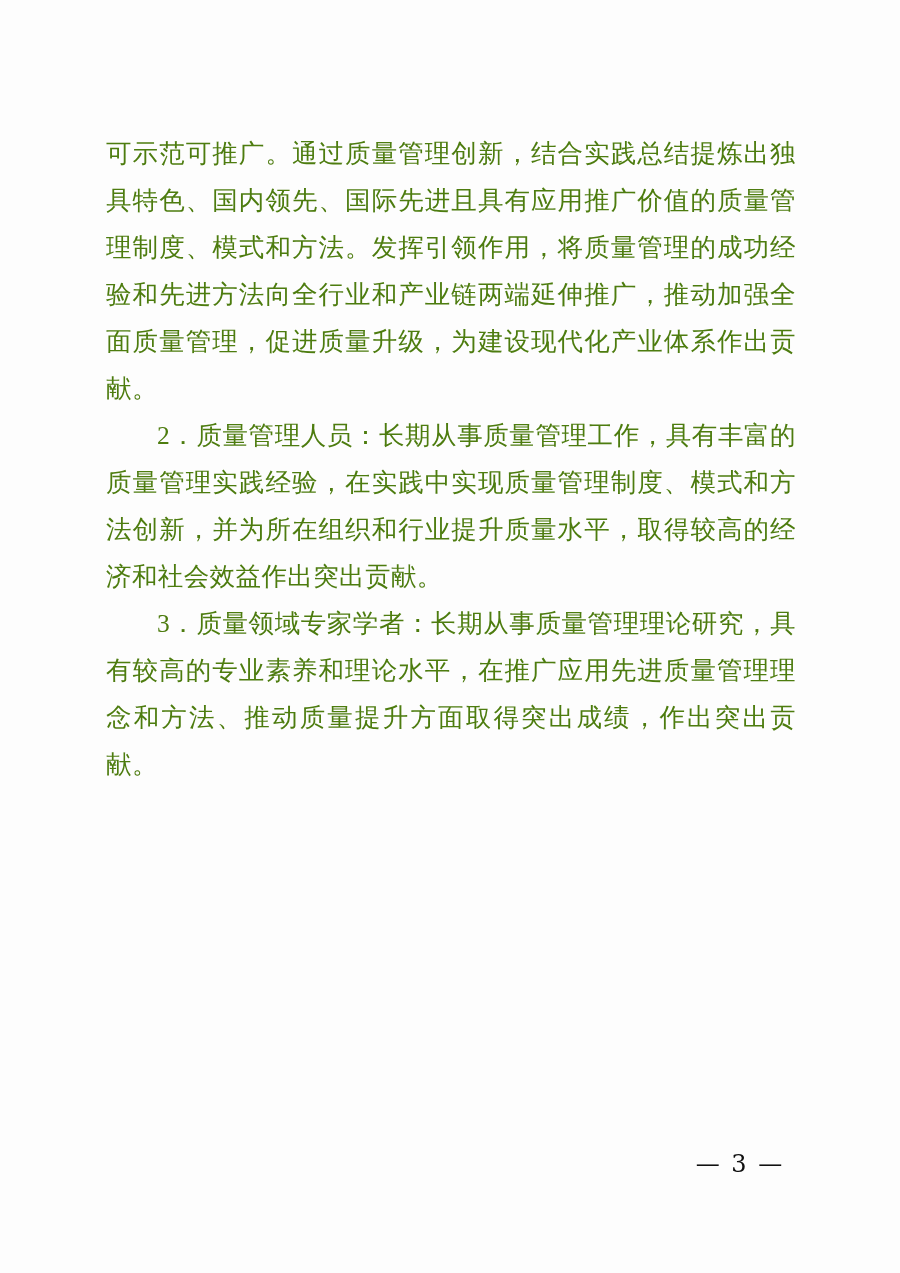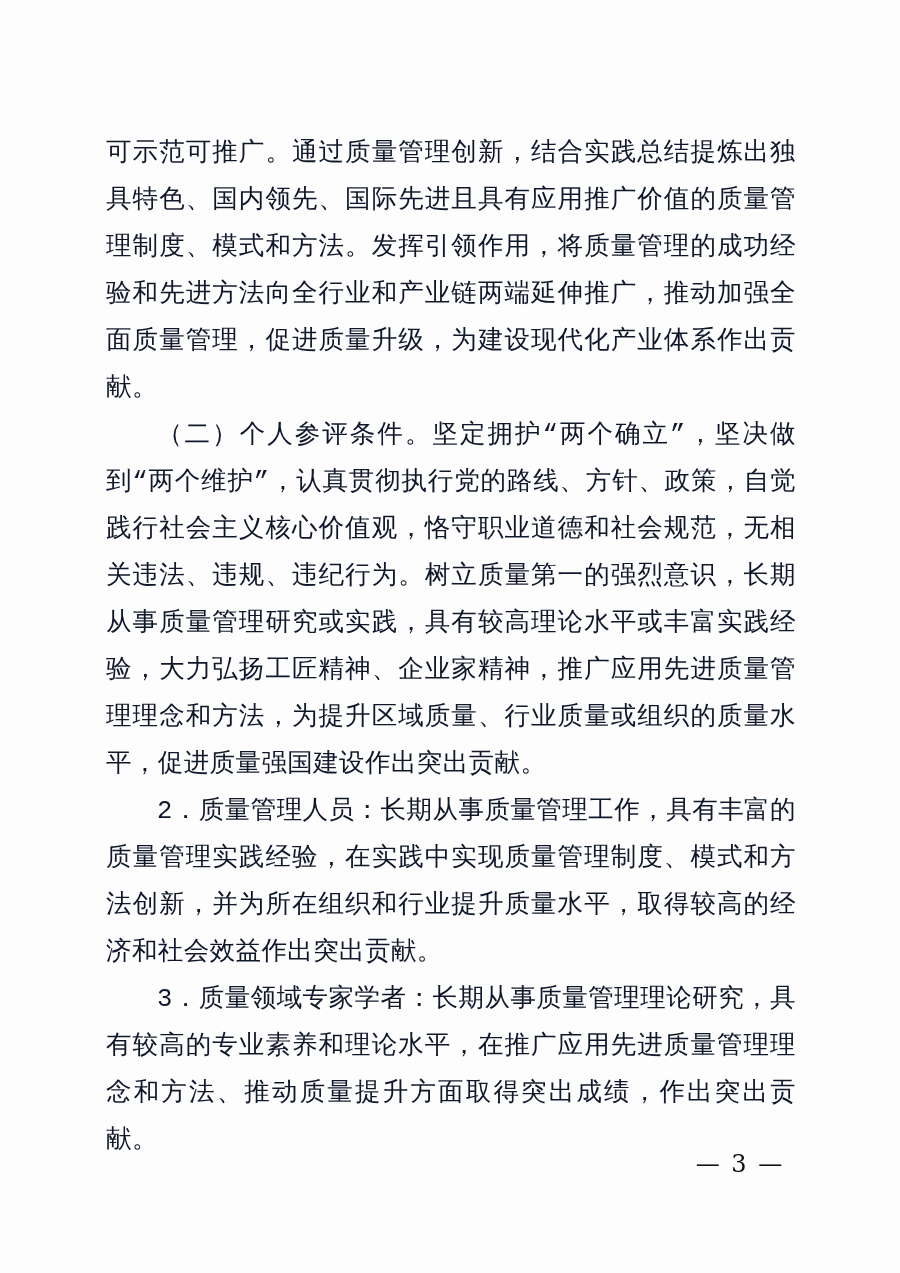--- a/index.html
+++ b/index.html
@@ -15,24 +15,24 @@
     margin: 0 auto;
     overflow: hidden;
   }
   .content {
     position: absolute;
     left: 106px;
     top: 130px;
     width: 690px;
   }
   .para {
-    font-family: Liberation Mono, monospace;
+    font-family: Liberation Serif, serif;
     font-size: 25.5px;
     line-height: 47px;
-    color: #0f172a;
+    color: #4d7c0f;
     text-align: justify;
     text-align-last: left;
     letter-spacing: 0.4px;
     margin: 0 0 0 0;
     text-justify: inter-character;
   }
   .indent {
     text-indent: 51px;
   }
   .pagenum {
@@ -48,18 +48,17 @@
     box-sizing: border-box;
     letter-spacing: 2px;
   }
 </style>
 </head>
 <body>
 
 <div class="page">
   <div class="content">
     <p class="para">可示范可推广。通过质量管理创新，结合实践总结提炼出独具特色、国内领先、国际先进且具有应用推广价值的质量管理制度、模式和方法。发挥引领作用，将质量管理的成功经验和先进方法向全行业和产业链两端延伸推广，推动加强全面质量管理，促进质量升级，为建设现代化产业体系作出贡献。</p>
-    <p class="para indent">（二）个人参评条件。坚定拥护“两个确立”，坚决做到“两个维护”，认真贯彻执行党的路线、方针、政策，自觉践行社会主义核心价值观，恪守职业道德和社会规范，无相关违法、违规、违纪行为。树立质量第一的强烈意识，长期从事质量管理研究或实践，具有较高理论水平或丰富实践经验，大力弘扬工匠精神、企业家精神，推广应用先进质量管理理念和方法，为提升区域质量、行业质量或组织的质量水平，促进质量强国建设作出突出贡献。</p>
     <p class="para indent">2．质量管理人员：长期从事质量管理工作，具有丰富的质量管理实践经验，在实践中实现质量管理制度、模式和方法创新，并为所在组织和行业提升质量水平，取得较高的经济和社会效益作出突出贡献。</p>
     <p class="para indent">3．质量领域专家学者：长期从事质量管理理论研究，具有较高的专业素养和理论水平，在推广应用先进质量管理理念和方法、推动质量提升方面取得突出成绩，作出突出贡献。</p>
   </div>
   <div class="pagenum">— 3 —</div>
 </div>
 
 </body></html>

